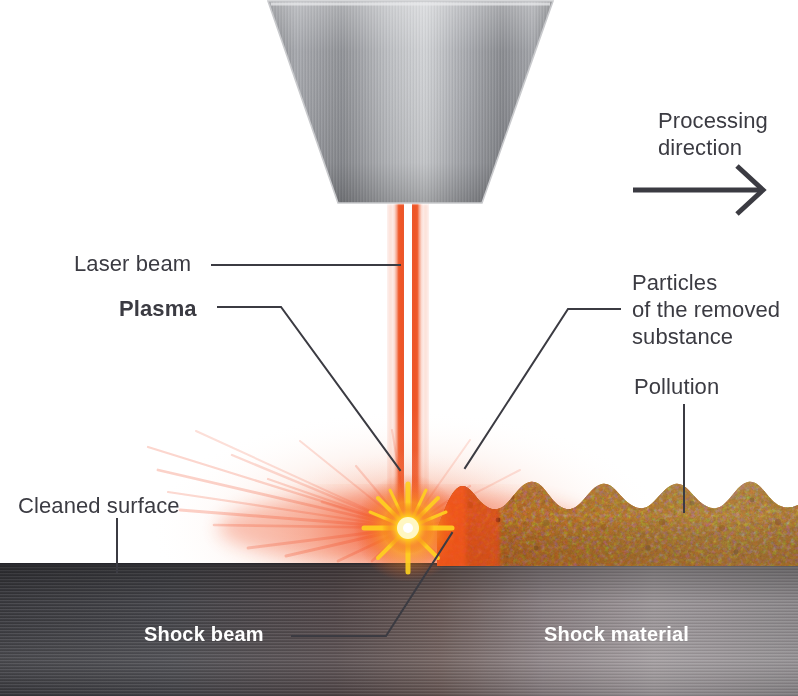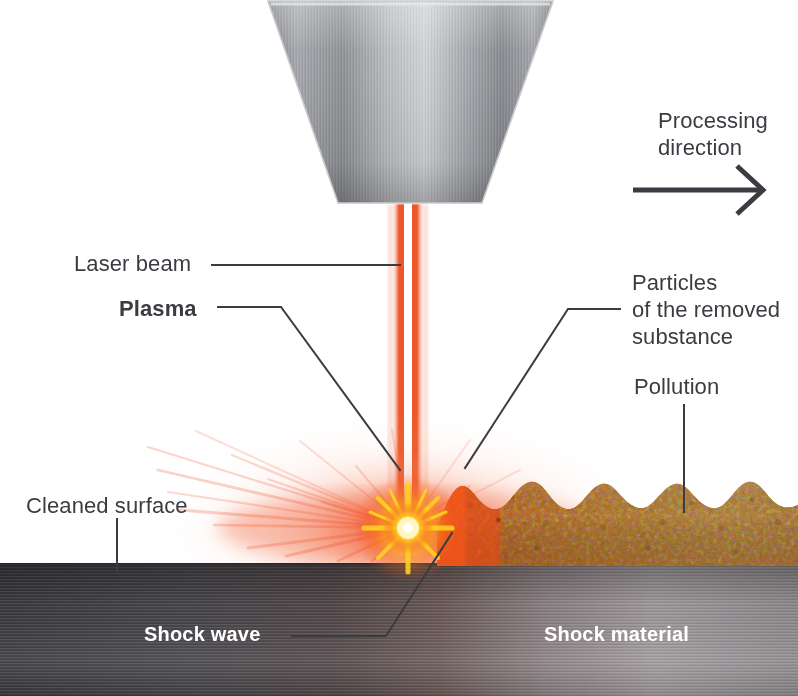--- a/index.html
+++ b/index.html
@@ -32,21 +32,21 @@
     letter-spacing: 0.1px;
   }
   .label-white {
     color: #ffffff;
     font-weight: bold;
     font-size: 20px;
     letter-spacing: 0.2px;
   }
   #lbl-laser-beam   { left: 74px;  top: 250px; }
   #lbl-plasma       { left: 119px; top: 295px; font-weight: bold; }
-  #lbl-cleaned      { left: 26px;  top: 492px; text-align: right; }
+  #lbl-cleaned      { left: 18px;  top: 492px; text-align: right; }
   #lbl-processing   { left: 630px; top: 107px; margin-left: 28px; }
   #lbl-particles    { left: 632px; top: 269px; }
   #lbl-pollution    { left: 634px; top: 373px; }
   #lbl-shock        { left: 144px; top: 621px; }
   #lbl-main         { left: 544px; top: 621px; }
 </style>
 </head>
 <body>
 
 <div id="scene">
@@ -315,17 +315,17 @@
 
   <div class="label" id="lbl-processing">Processing
 direction</div>
 
   <div class="label" id="lbl-particles">Particles
 of the removed
 substance</div>
 
   <div class="label" id="lbl-pollution">Pollution</div>
 
-  <div class="label label-white" id="lbl-shock">Shock wave</div>
+  <div class="label label-white" id="lbl-shock">Shock beam</div>
 
   <div class="label label-white" id="lbl-main">Shock material</div>
 
 </div>
 
 </body></html>

